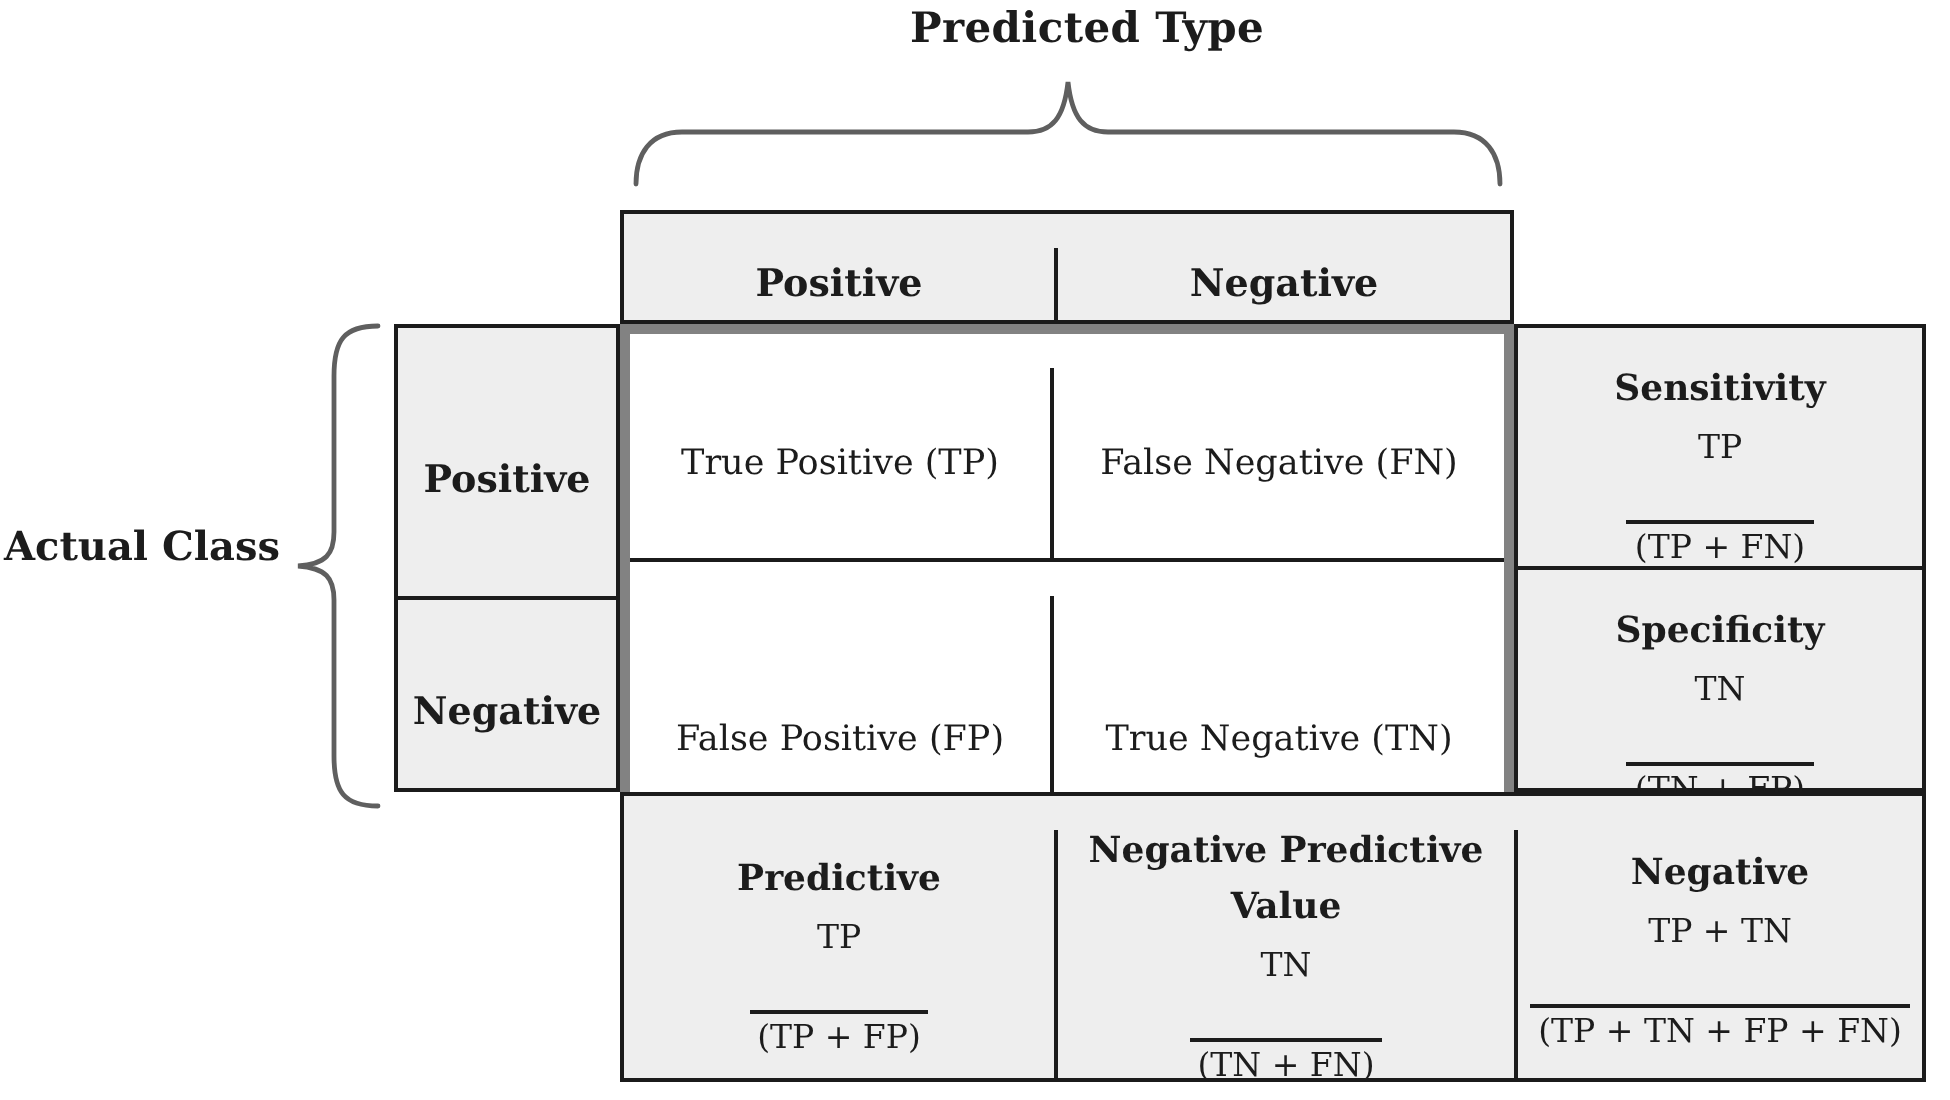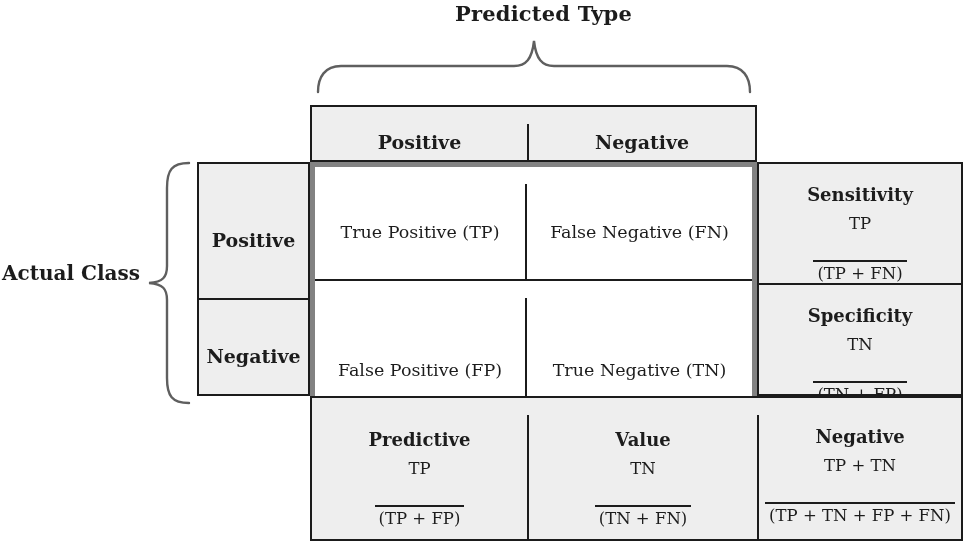--- a/index.html
+++ b/index.html
@@ -214,20 +214,21 @@
 
   <div class="bottom-row gray-bg blk-border">
     <div class="bcell b1 cell-center">
       <div class="metric-title">Predictive</div>
       <div class="frac">
         <span class="num">TP</span>
         <span class="den">(TP + FP)</span>
       </div>
     </div>
     <div class="bcell b2 cell-center">
+      <div class="metric-title">Negative Predictive</div>
       <div class="metric-title">Value</div>
       <div class="frac">
         <span class="num">TN</span>
         <span class="den">(TN + FN)</span>
       </div>
     </div>
     <div class="bcell b3 cell-center">
       <div class="metric-title">Negative</div>
       <div class="frac">
         <span class="num">TP + TN</span>

